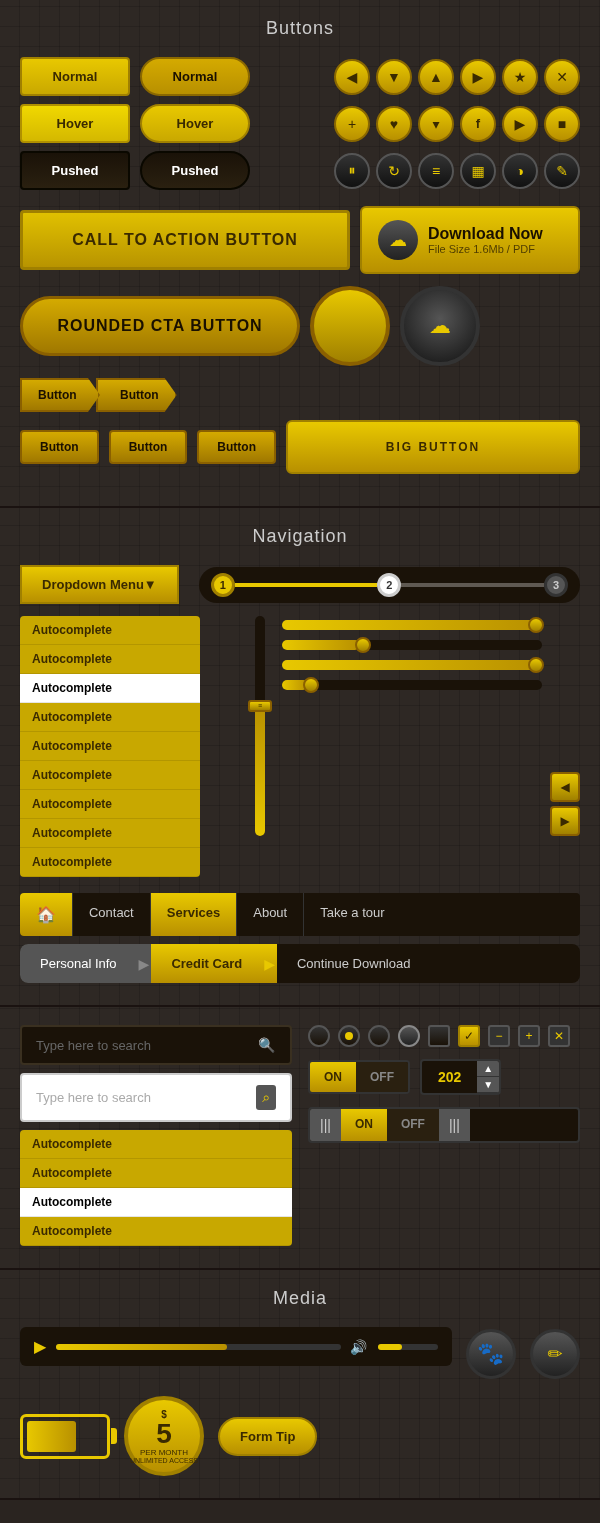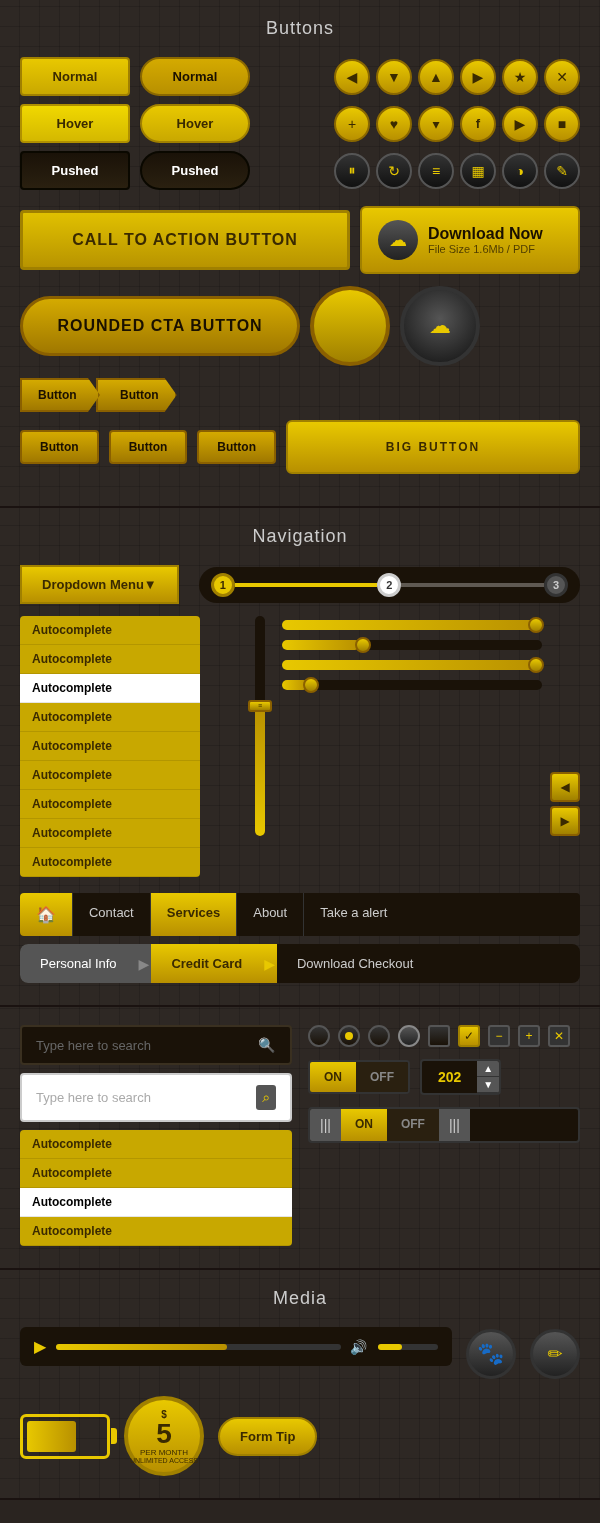--- a/index.html
+++ b/index.html
@@ -907,29 +907,29 @@
       </div>
     </div>
   </div>
 
   <div style="margin-top:16px;">
     <div class="nav-bar mb8">
       <div class="nav-item home">🏠</div>
       <div class="nav-item">Contact</div>
       <div class="nav-item active">Services</div>
       <div class="nav-item">About</div>
-      <div class="nav-item">Take a alert</div>
+      <div class="nav-item">Take a tour</div>
     </div>
 
     <div class="breadcrumb">
       <div class="bc-item filled">Personal Info</div>
       <div style="color:#888;display:flex;align-items:center;background:#555;padding:0 2px;font-size:14px;">▶</div>
       <div class="bc-item active">Credit Card</div>
       <div style="color:#e8c800;display:flex;align-items:center;background:linear-gradient(180deg,#e8c800,#b89000);padding:0 2px;font-size:14px;">▶</div>
-      <div class="bc-item">Download Checkout</div>
+      <div class="bc-item">Continue Download</div>
     </div>
   </div>
 </div>
 
 <div class="section">
 
   <div style="display:flex;gap:16px;">
 
     <div style="flex:1;">
 

